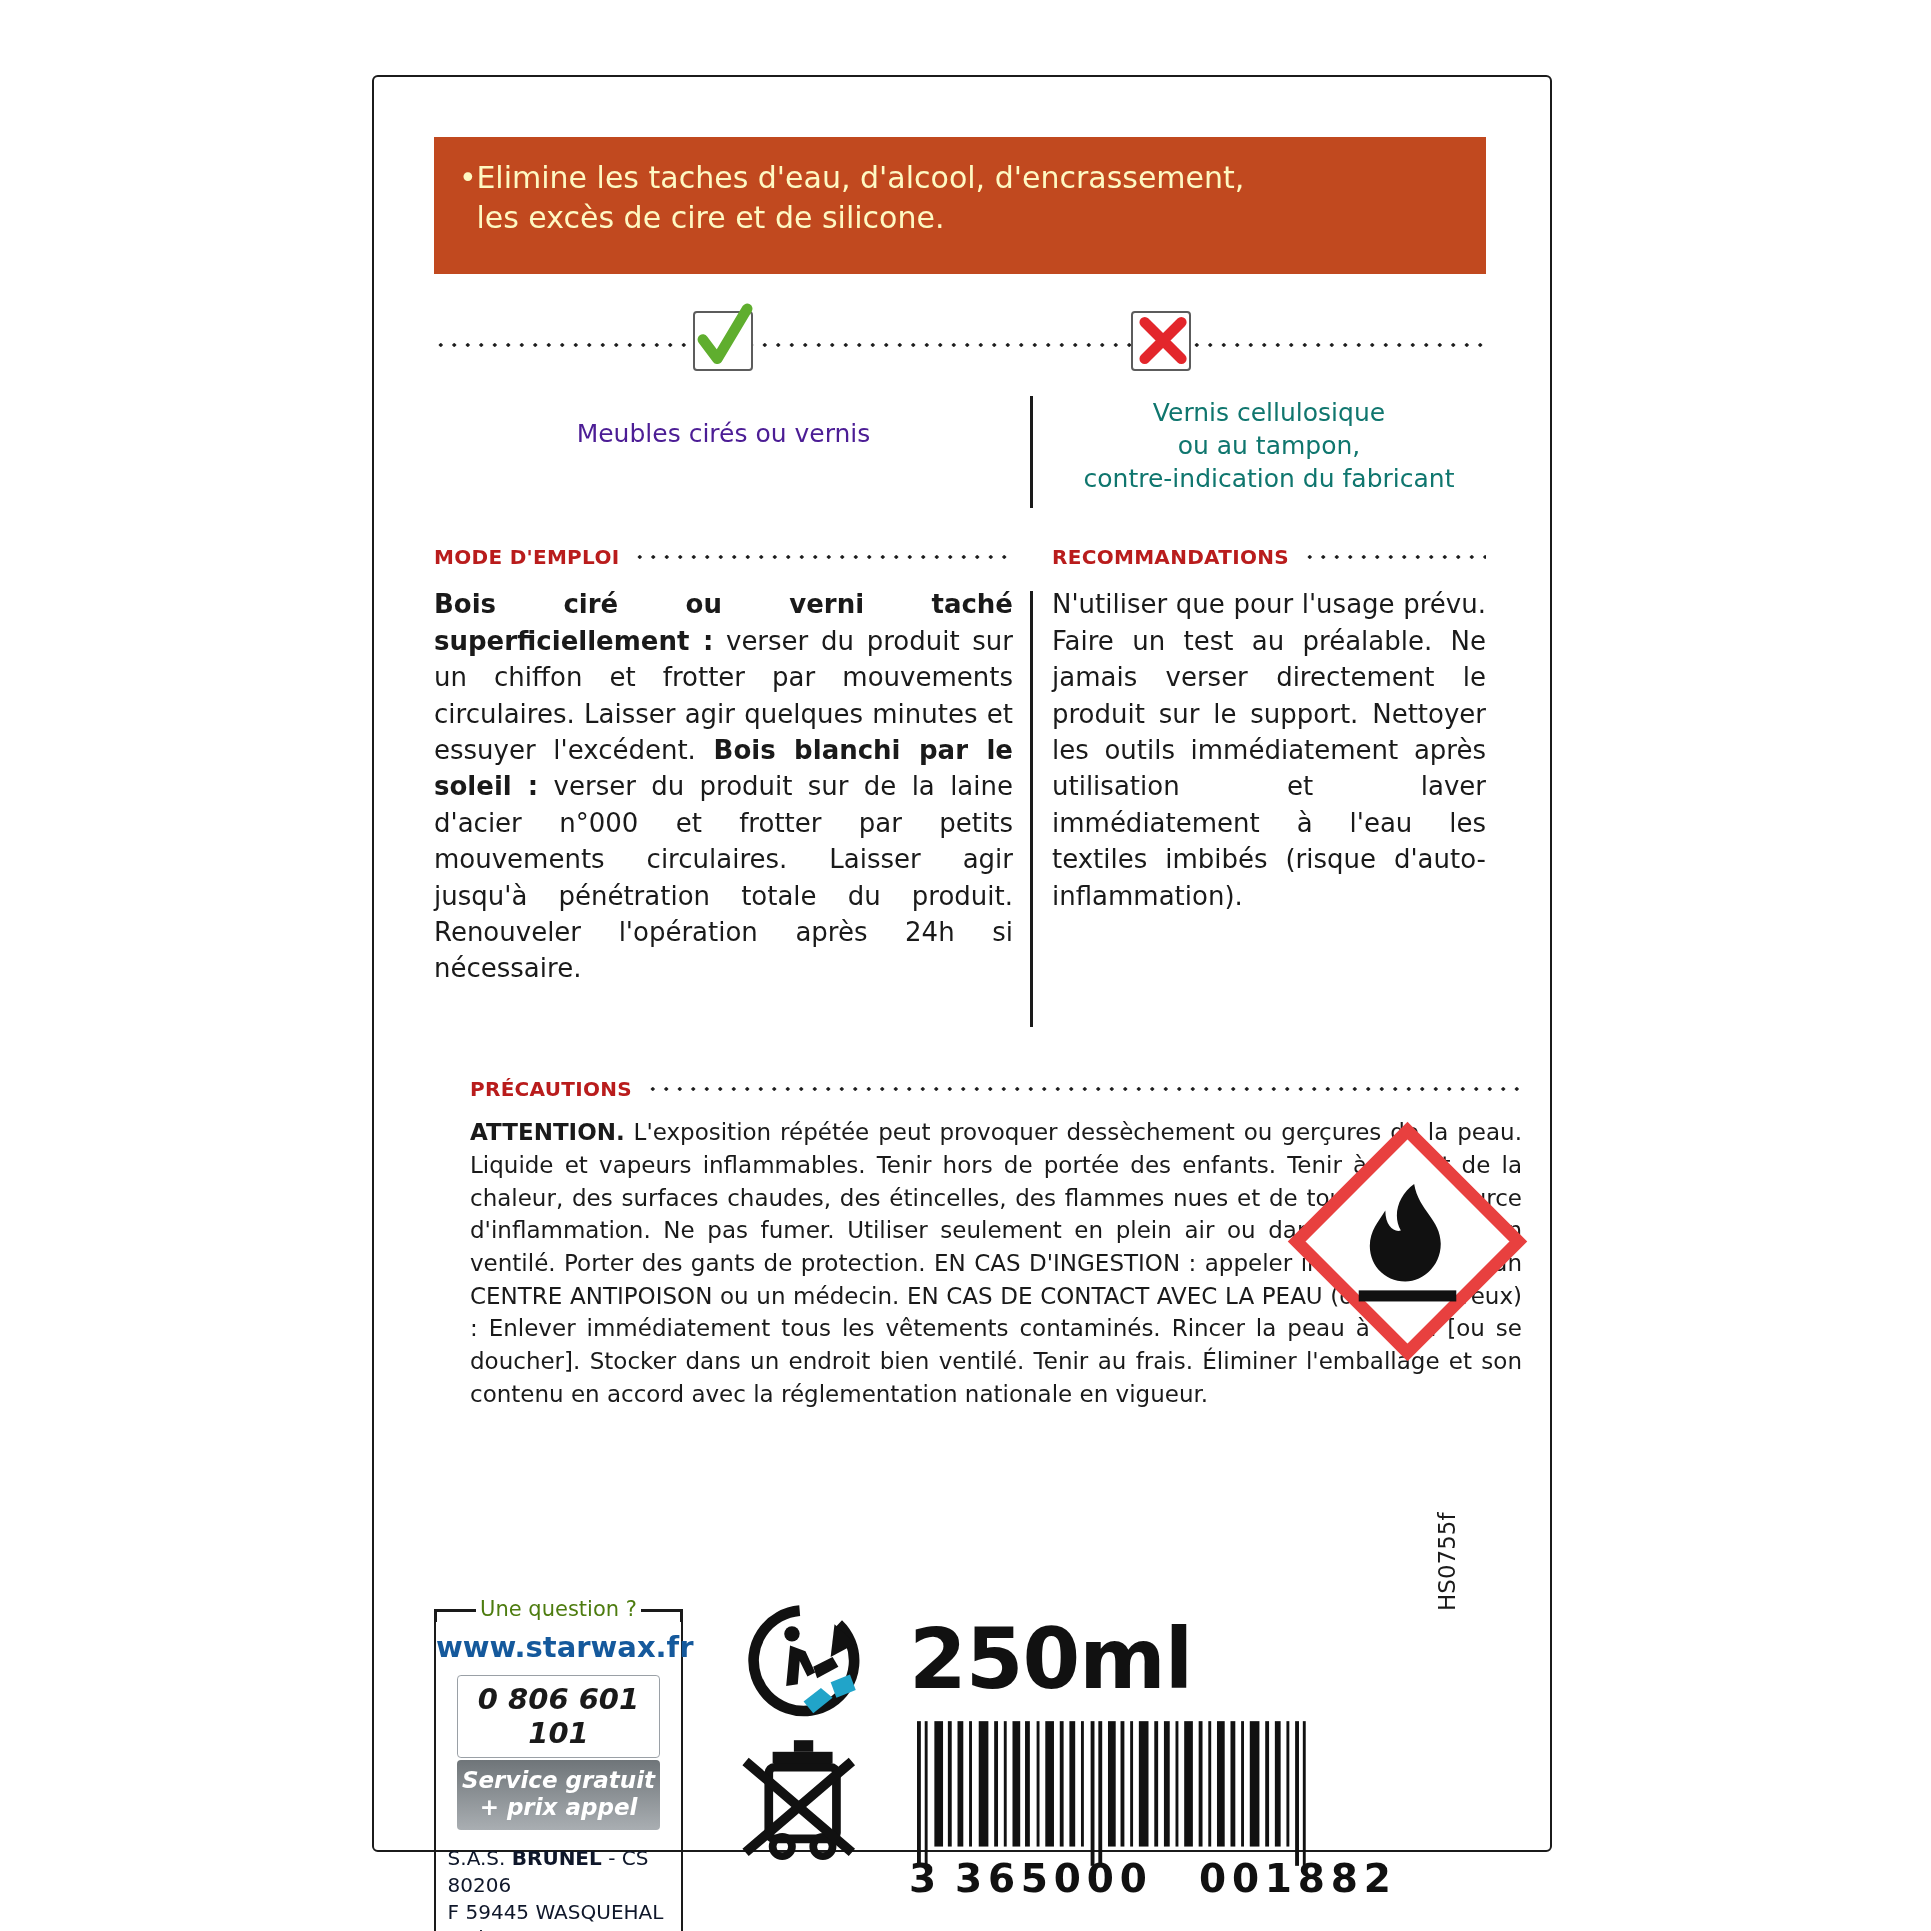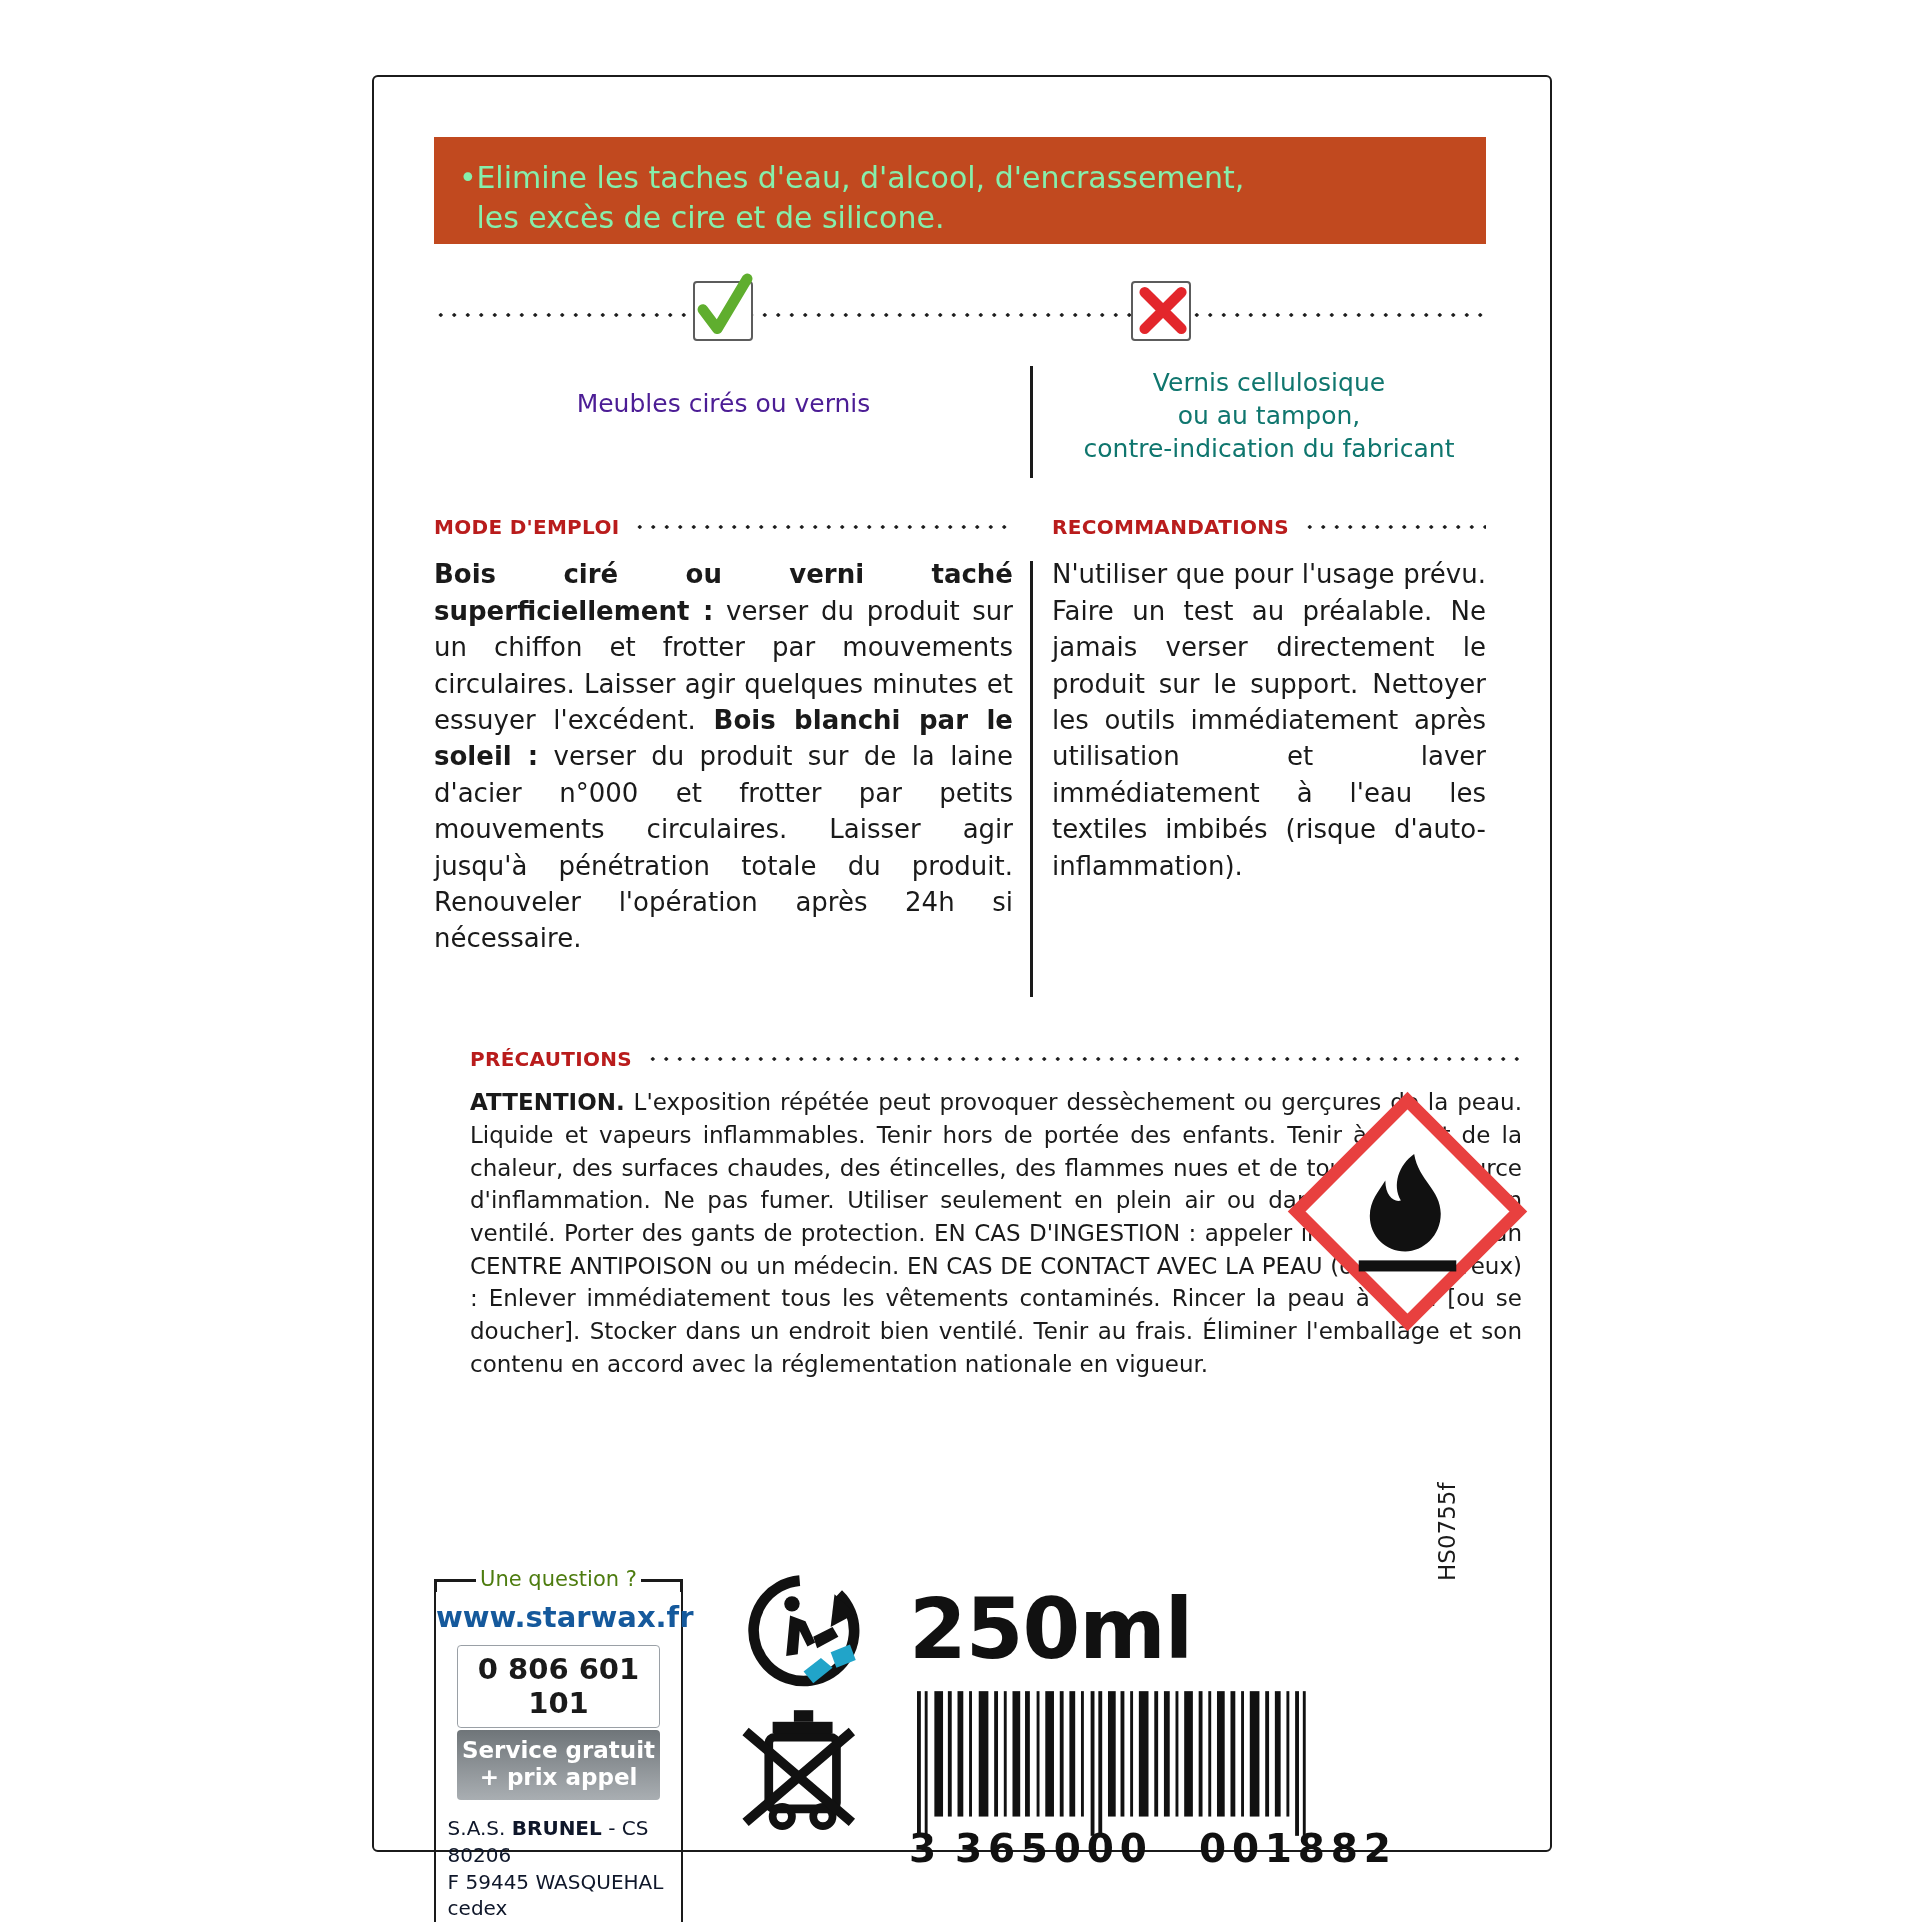--- a/index.html
+++ b/index.html
@@ -29,22 +29,22 @@
   .inner {
     position: absolute;
     left: 60px;
     top: 60px;
     width: 1052px;
   }
 
   
   .banner {
     background: #c1491f;
-    color: #86efac;
-    padding: 21px 25px 7px 25px;
+    color: #fef9c3;
+    padding: 21px 25px 37px 25px;
     font-size: 30px;
     line-height: 1.32;
     font-weight: 400;
     box-sizing: border-box;
   }
   .banner .bullet {
     display: inline-block;
     width: 17.4px;
   }
   .banner .txt2 {
@@ -237,20 +237,21 @@
   .url {
     text-align: center;
     color: #15599c;
     font-weight: 700;
     font-size: 29px;
     padding: 1.9px 0 11.6px 0;
   }
   .phone-wrap {
     position: relative;
     margin: 0 21px;
+    font-style: italic;
   }
   .phone-box {
     border: 1.9px solid #9aa0a6;
     border-radius: 3.9px;
     background: #ffffff;
     text-align: center;
     font-size: 29px;
     font-weight: 700;
     padding: 5.8px 0 6.8px 0;
     color: #1a1a1a;

